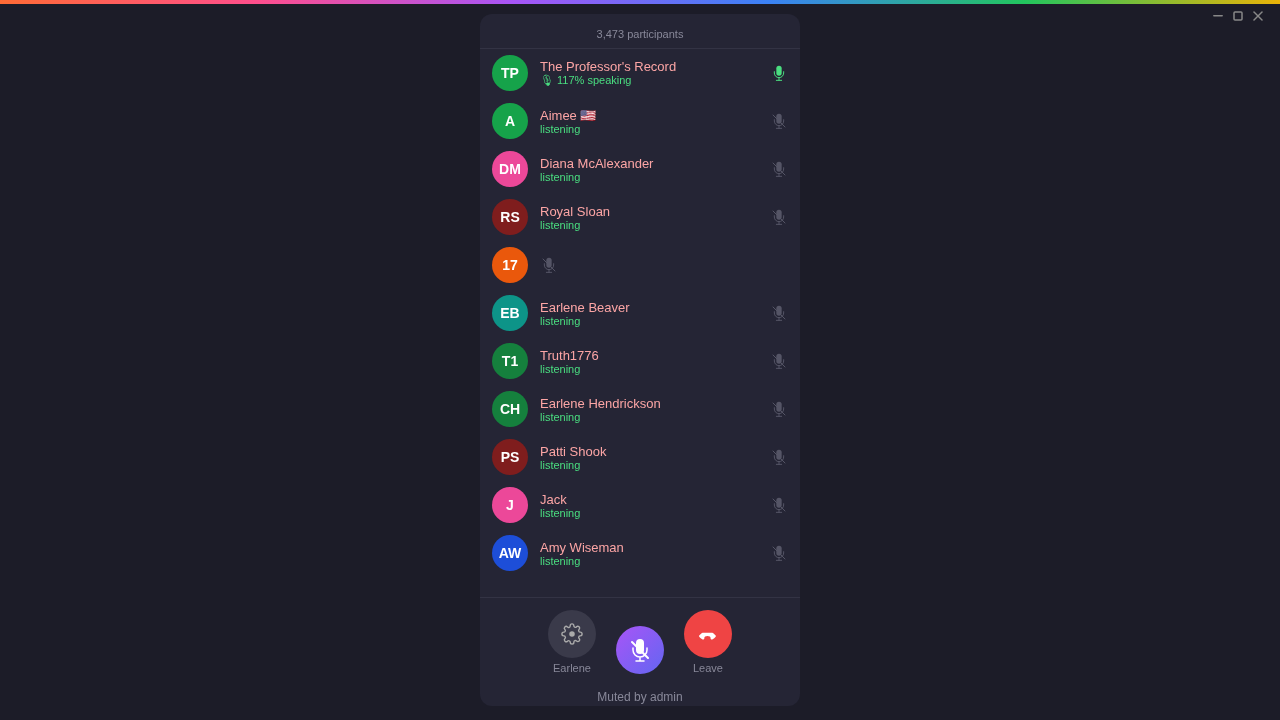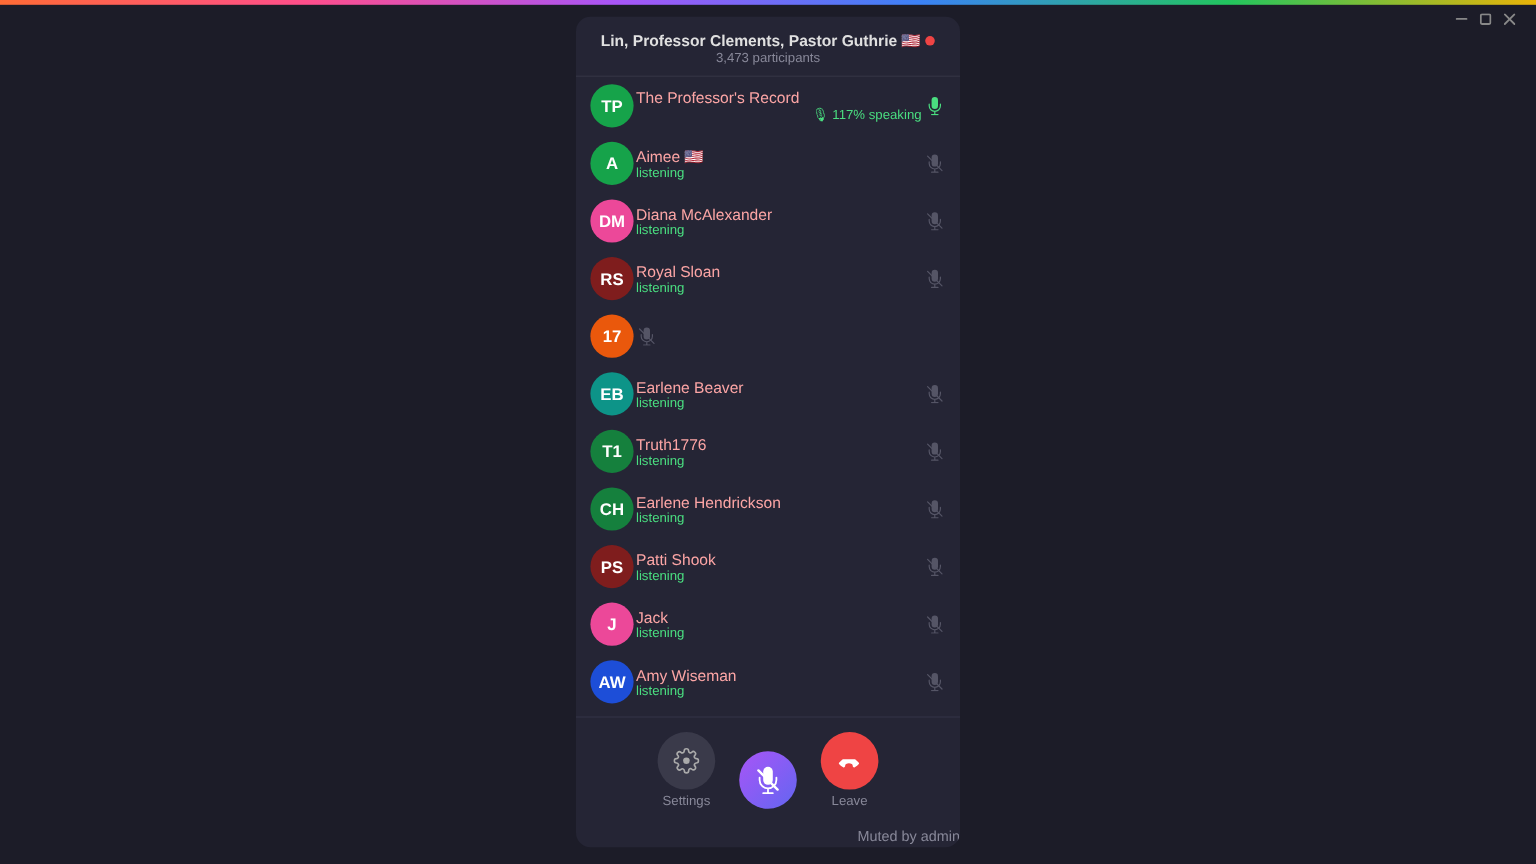--- a/index.html
+++ b/index.html
@@ -119,21 +119,21 @@
 
     .participants-list::-webkit-scrollbar-thumb {
       background: #444455;
       border-radius: 2px;
     }
 
     .participant-item {
       display: flex;
       align-items: center;
       padding: 6px 12px;
-      gap: 2px;
+      gap: 12px;
       cursor: pointer;
     }
 
     .avatar {
       width: 36px;
       height: 36px;
       border-radius: 50%;
       display: flex;
       align-items: center;
       justify-content: center;
@@ -160,21 +160,20 @@
       gap: 4px;
     }
 
     .participant-status {
       font-size: 11px;
       color: #4ade80;
     }
 
     .participant-status.speaking {
       color: #4ade80;
-      text-align: right;
     }
 
     .participant-status.secondary {
       font-size: 11px;
       color: #666677;
     }
 
     .muted-icon {
       width: 18px;
       height: 18px;
@@ -229,21 +228,21 @@
     .control-label {
       font-size: 11px;
       color: #888899;
     }
 
     .bottom-area {
       position: relative;
     }
 
     .muted-by-admin {
-      text-align: right;
+      text-align: center;
       font-size: 12px;
       color: #888899;
       padding-bottom: 2px;
     }
 
     
     .av-green { background-color: #16a34a; }
     .av-blue { background-color: #ec4899; }
     .av-purple { background-color: #7f1d1d; }
     .av-orange { background-color: #ea580c; }
@@ -272,24 +271,20 @@
   <div class="win-btn">
     <svg width="10" height="10" viewBox="0 0 10 10">
         <line x1="1" y1="1" x2="9" y2="9" stroke="#888" stroke-width="1.5" stroke-linecap="round"></line>
         <line x1="9" y1="1" x2="1" y2="9" stroke="#888" stroke-width="1.5" stroke-linecap="round"></line>
       </svg>
   </div>
 </div>
 
 <div class="main-panel">
   <div class="panel-header">
-    <div class="panel-title">
-      <span>Lin, Professor Clements, Pastor Guthrie 🇺🇸</span>
-      <span class="red-dot"></span>
-    </div>
     <div class="panel-subtitle">3,473 participants</div>
   </div>
 
   <div class="participants-list" id="participants-container">
   <div class="participant-item">
         <div class="avatar av-green">TP</div>
         <div class="participant-info">
           <div class="participant-name">The Professor's Record</div>
           <div class="participant-status speaking"><span style="color:#4ade80">🎙 117% speaking</span></div>
         </div>
@@ -441,21 +436,21 @@
 
   <div class="bottom-area">
     <div class="bottom-controls">
       <button class="control-btn">
         <div class="control-btn-icon settings-icon-bg">
           <svg width="22" height="22" viewBox="0 0 24 24" fill="none">
             <path d="M12 15a3 3 0 100-6 3 3 0 000 6z" fill="#aaa"></path>
             <path d="M19.4 15a1.65 1.65 0 00.33 1.82l.06.06a2 2 0 010 2.83 2 2 0 01-2.83 0l-.06-.06a1.65 1.65 0 00-1.82-.33 1.65 1.65 0 00-1 1.51V21a2 2 0 01-4 0v-.09A1.65 1.65 0 009 19.4a1.65 1.65 0 00-1.82.33l-.06.06a2 2 0 01-2.83-2.83l.06-.06A1.65 1.65 0 004.68 15a1.65 1.65 0 00-1.51-1H3a2 2 0 010-4h.09A1.65 1.65 0 004.6 9a1.65 1.65 0 00-.33-1.82l-.06-.06a2 2 0 012.83-2.83l.06.06A1.65 1.65 0 009 4.68a1.65 1.65 0 001-1.51V3a2 2 0 014 0v.09a1.65 1.65 0 001 1.51 1.65 1.65 0 001.82-.33l.06-.06a2 2 0 012.83 2.83l-.06.06A1.65 1.65 0 0019.4 9a1.65 1.65 0 001.51 1H21a2 2 0 010 4h-.09a1.65 1.65 0 00-1.51 1z" stroke="#aaa" stroke-width="1.5" stroke-linecap="round" stroke-linejoin="round"></path>
           </svg>
         </div>
-        <span class="control-label">Settings</span>
+        <span class="control-label">Earlene</span>
       </button>
 
       <button class="control-btn">
         <div class="control-btn-icon mute-icon-bg">
           <svg width="24" height="24" viewBox="0 0 24 24" fill="white">
             <path d="M12 1a4 4 0 00-4 4v7a4 4 0 008 0V5a4 4 0 00-4-4z"></path>
             <path d="M19 10v2a7 7 0 01-14 0v-2M12 19v4M8 23h8" stroke="white" stroke-width="1.5" stroke-linecap="round" fill="none"></path>
             <line x1="4" y1="4" x2="20" y2="20" stroke="white" stroke-width="2" stroke-linecap="round"></line>
           </svg>
         </div>

